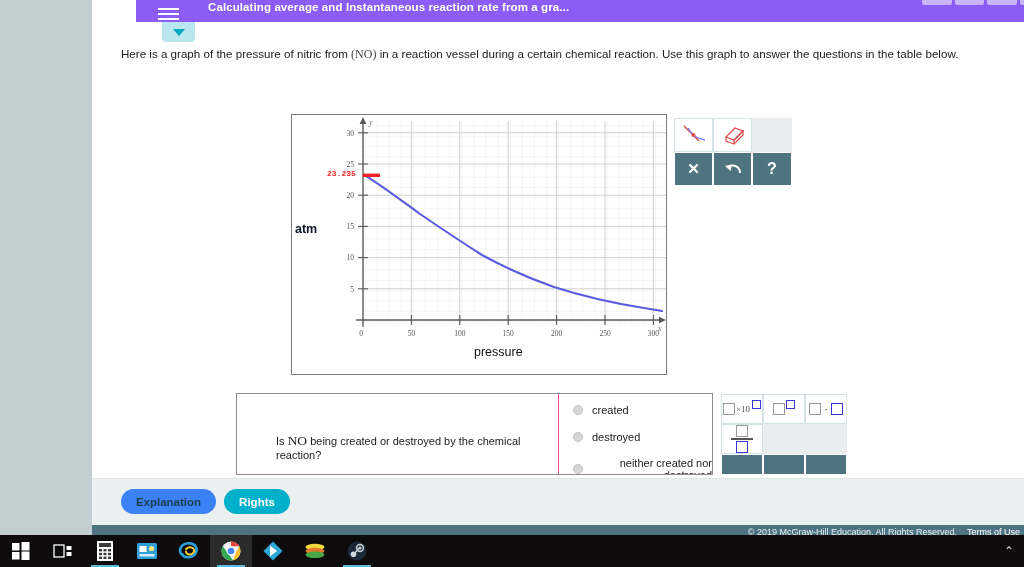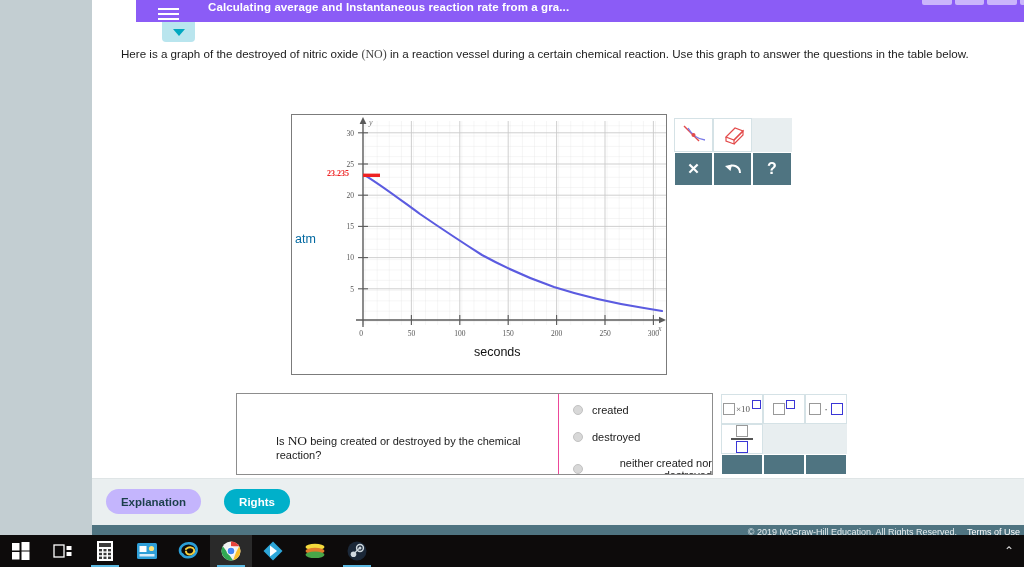--- a/index.html
+++ b/index.html
@@ -73,22 +73,22 @@
     font-family: "Liberation Serif", serif; font-size: 12px; color: #444;
   }
 
   
   .graph-panel {
     position: absolute; left: 291px; top: 114px; width: 376px; height: 261px;
     background: #ffffff; border: 1px solid #7b7b7b;
   }
   .graph-svg { position: absolute; left: 0; top: 0; }
   .axis-label-y {
-    position: absolute; left: 295px; top: 232px;
-    font-size: 12.5px; color: #0369a1;
+    position: absolute; left: 295px; top: 222px;
+    font-size: 12.5px; color: #0f172a; font-weight: bold;
   }
   .axis-label-x {
     position: absolute; left: 474px; top: 345px;
     font-size: 12.5px; color: #111;
   }
 
   
   .tool-palette {
     position: absolute; left: 674px; top: 118px;
     width: 118px; height: 68px;
@@ -162,21 +162,21 @@
     position: absolute; left: 92px; top: 478px; width: 932px; height: 47px;
     background: #eaeff0; border-top: 1px solid #dfe5e6;
   }
   .btn {
     position: absolute; top: 10px; height: 25px;
     border-radius: 13px; border: none;
     font-size: 11.5px; font-weight: bold;
     display: flex; align-items: center; justify-content: center;
     cursor: pointer;
   }
-  .btn-explanation { left: 14px; width: 95px; background: #c4b5fd; color: #1c3f4c; }
+  .btn-explanation { left: 29px; width: 95px; background: #3b82f6; color: #1c3f4c; }
   .btn-check { left: 132px; width: 66px; background: #00b0ca; color: #ffffff; }
 
   
   .footer {
     position: absolute; left: 92px; top: 525px; width: 932px; height: 17px;
     background: #4f7481;
   }
   .footer-text {
     position: absolute; right: 4px; top: 2px;
     font-size: 9px; color: #e6eef0; white-space: nowrap; padding-left: 40px;
@@ -235,21 +235,21 @@
       <span></span>
     </div>
     <div class="topstrip-right">Aly</div>
   </div>
 
   <div class="header-tongue">
     <div class="caret"></div>
   </div>
 
   <div class="prompt">
-    <span>Here is a graph of the destroyed of nitric oxide</span>
+    <span>Here is a graph of the pressure of nitric from</span>
     <span class="chem">(NO)</span>
     <span>in a reaction vessel during a certain chemical reaction. Use this graph to answer the questions in the table below.</span>
   </div>
 
   <div class="graph-panel">
     <svg class="graph-svg" width="374" height="259" viewBox="0 0 374 259">
       <defs>
         <pattern id="minorGrid" width="12.1" height="10.3" patternUnits="userSpaceOnUse">
           <path d="M12.1 0 L0 0 0 10.3" fill="none" stroke="#e3e3e3" stroke-width="0.7"></path>
         </pattern>
@@ -323,22 +323,22 @@
                C 212,152 236,163 262,172 C 290,181 320,188 352,193
                L 370,196" fill="none" stroke="#5b5be0" stroke-width="2.1" stroke-linecap="round"></path>
 
       <line x1="71" y1="60.3" x2="88" y2="60.3" stroke="#ee2222" stroke-width="3.4"></line>
     </svg>
 
     <span style="position:absolute;left:-3px;top:-3px;width:0;height:0;"></span>
   </div>
 
   <div class="axis-label-y">atm</div>
-  <div class="axis-label-x">seconds</div>
-  <div style="position:absolute;left:327px;top:169px;font-size:8px;font-weight:bold;color:#ee2222;font-family:Liberation Serif, serif;">23.235</div>
+  <div class="axis-label-x">pressure</div>
+  <div style="position:absolute;left:327px;top:169px;font-size:8px;font-weight:bold;color:#ee2222;font-family:Liberation Mono, monospace;">23.235</div>
 
   <div class="tool-palette">
     <div class="tool-cell">
       <svg width="26" height="22" viewBox="0 0 26 22">
         <path d="M3,2 L18,17" stroke="#e34b4b" stroke-width="1.4" fill="none"></path>
         <path d="M7,4 C 11,11 16,15 24,16" stroke="#7b7be8" stroke-width="1.4" fill="none"></path>
         <circle cx="12.5" cy="11" r="2" fill="#e34b4b"></circle>
       </svg>
     </div>
     <div class="tool-cell">

